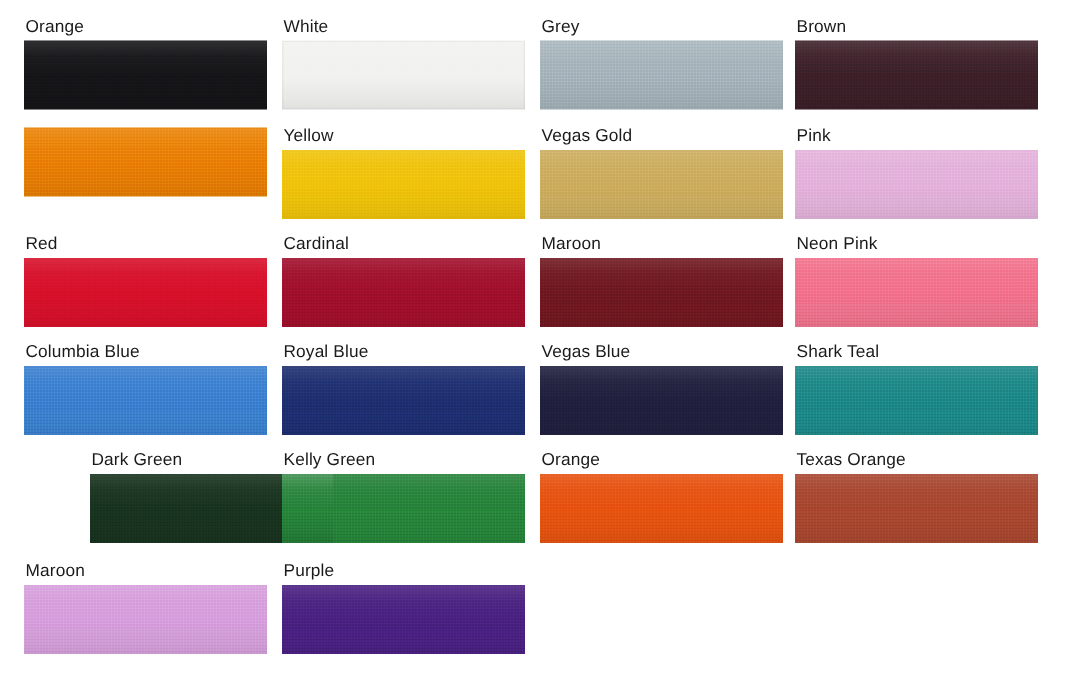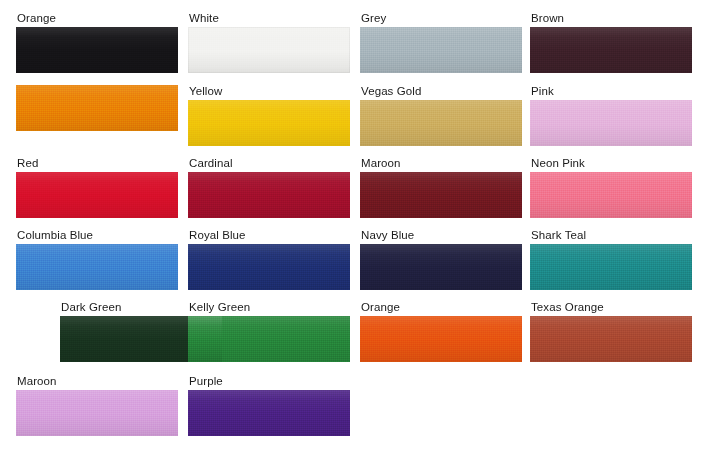--- a/index.html
+++ b/index.html
@@ -142,21 +142,21 @@
     </div>
     <div class="swatch-cell" style="left: 16px; top: 229px;">
       <div class="swatch-label">Columbia Blue</div>
       <div class="swatch-chip" style="width: 162px; height: 46px; background-color: rgb(60, 130, 209);"></div>
     </div>
     <div class="swatch-cell" style="left: 188px; top: 229px;">
       <div class="swatch-label">Royal Blue</div>
       <div class="swatch-chip" style="width: 162px; height: 46px; background-color: rgb(30, 47, 114);"></div>
     </div>
     <div class="swatch-cell" style="left: 360px; top: 229px;">
-      <div class="swatch-label">Navy Blue</div>
+      <div class="swatch-label">Vegas Blue</div>
       <div class="swatch-chip" style="width: 162px; height: 46px; background-color: rgb(32, 32, 63);"></div>
     </div>
     <div class="swatch-cell" style="left: 530px; top: 229px;">
       <div class="swatch-label">Shark Teal</div>
       <div class="swatch-chip" style="width: 162px; height: 46px; background-color: rgb(29, 138, 138);"></div>
     </div>
     <div class="swatch-cell" style="left: 16px; top: 301px; padding-left: 44px;">
       <div class="swatch-label">Dark Green</div>
       <div class="swatch-chip" style="width: 162px; height: 46px; background-color: rgb(24, 51, 31);"></div>
     </div>

